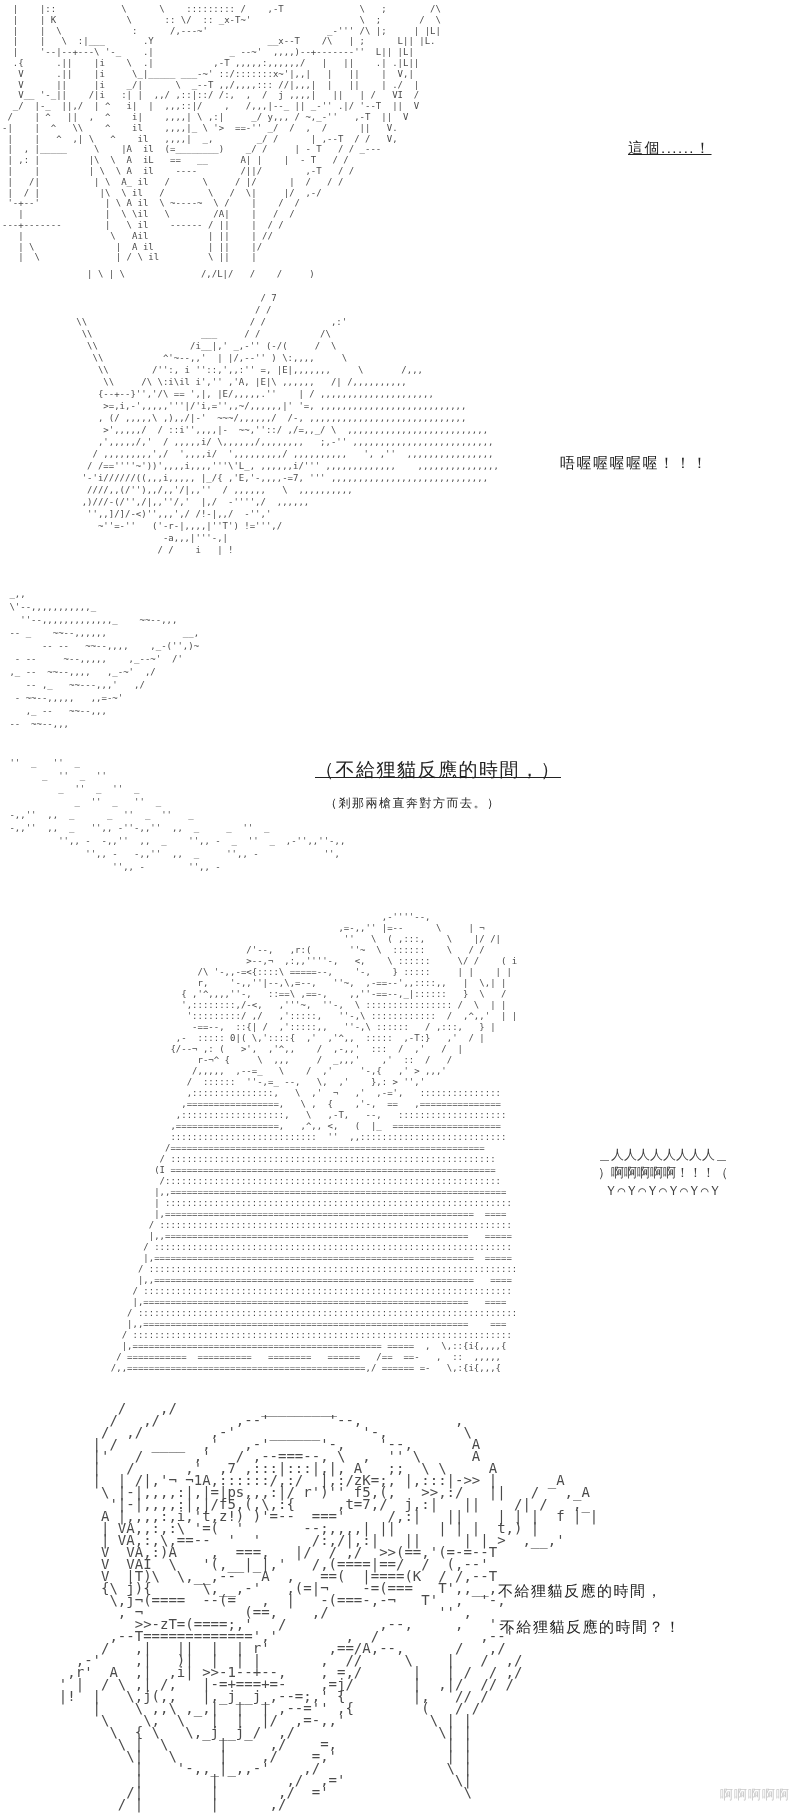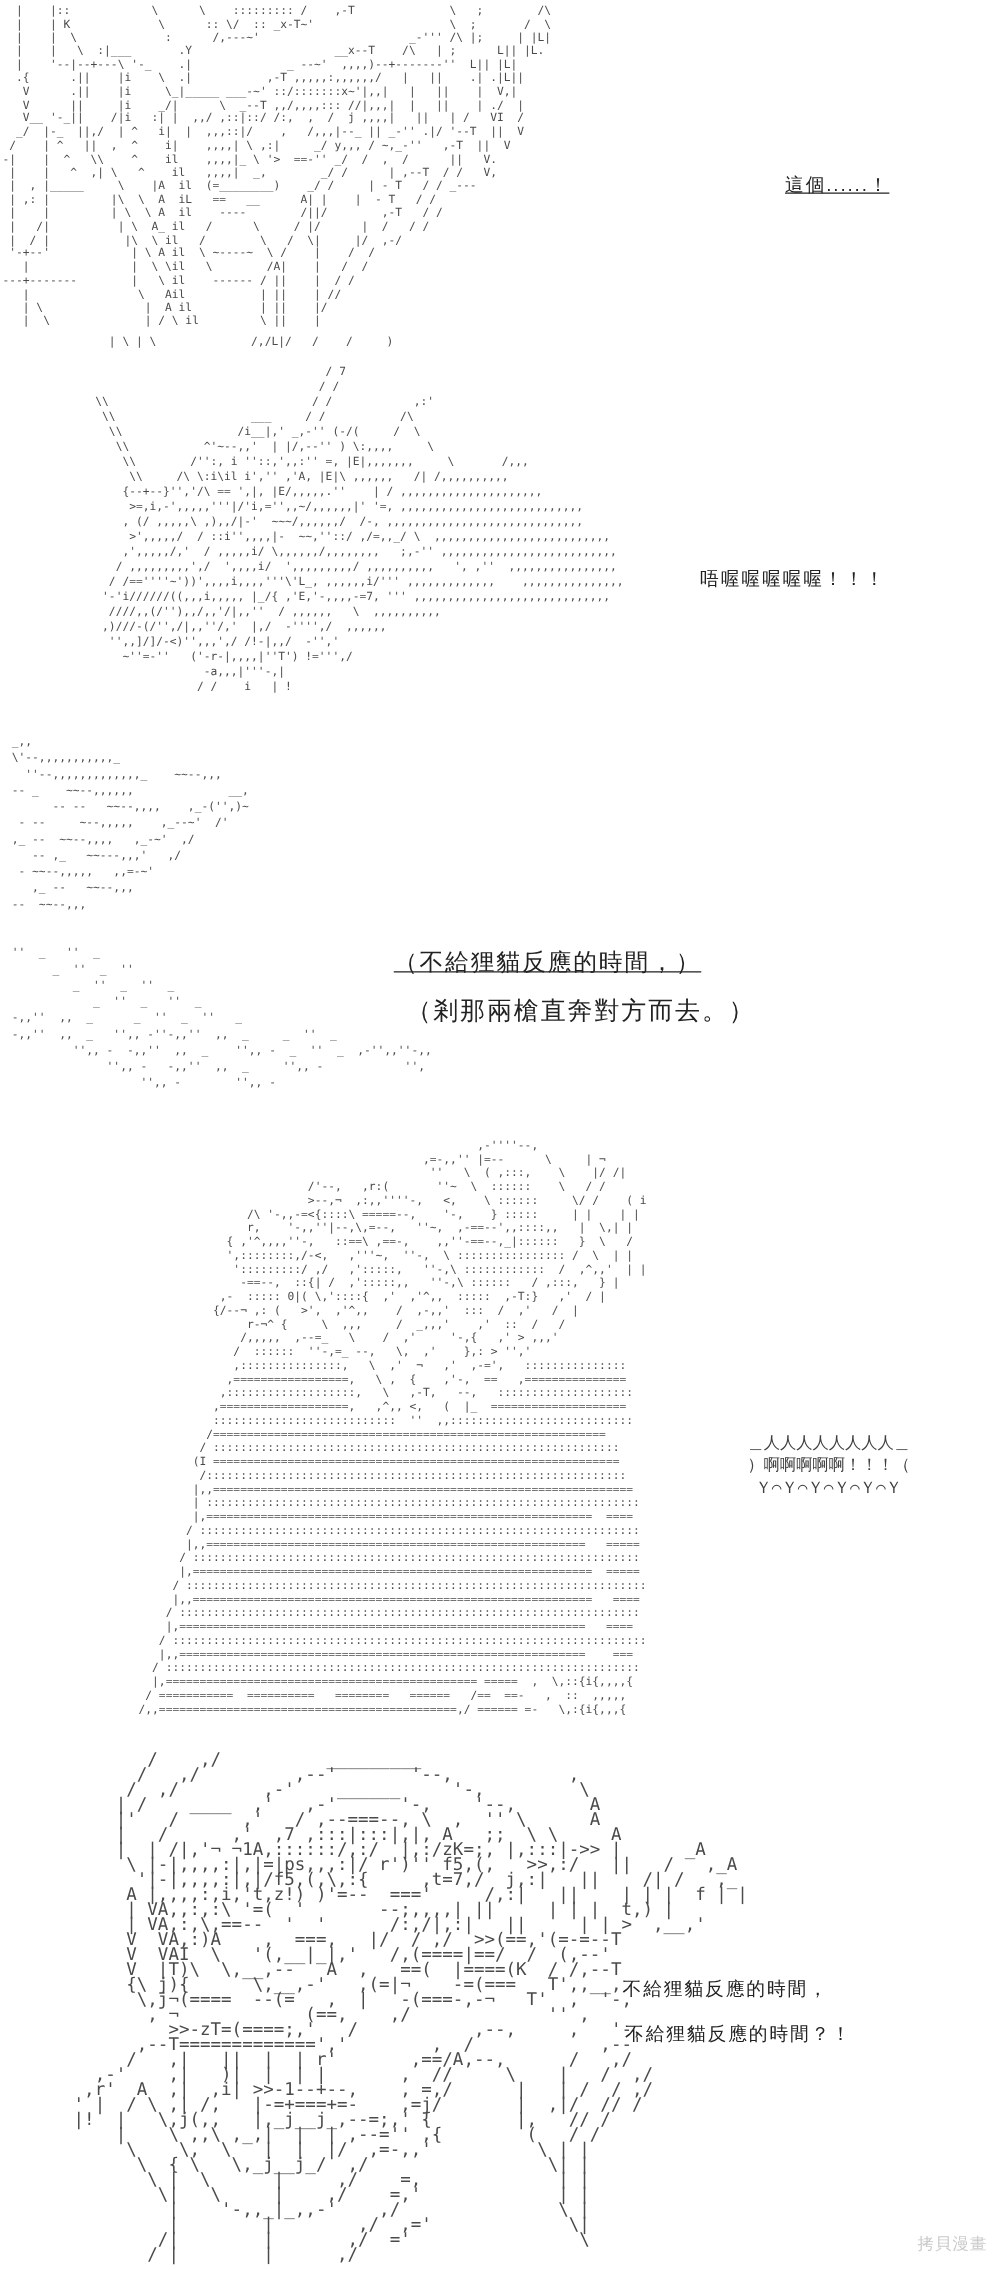--- a/index.html
+++ b/index.html
@@ -25,21 +25,21 @@
   .dialogue {
     position: absolute;
     color: #222222;
     font-size: 15px;
     letter-spacing: 1.5px;
     white-space: nowrap;
   }
   #dlg1 { left: 628px; top: 139px; text-decoration: underline; }
   #dlg2 { left: 560px; top: 454px; }
   #cap1 { left: 315px; top: 757px; font-size: 19px; text-decoration: underline; }
-  #cap2 { left: 325px; top: 795px; font-size: 20px; }
+  #cap2 { left: 325px; top: 795px; font-size: 12px; }
   #dlg3a { left: 498px; top: 1582px; }
   #dlg3b { left: 500px; top: 1618px; }
   #scream {
     position: absolute;
     left: 598px; top: 1146px;
     font-family: "DejaVu Sans Mono", monospace;
     font-size: 13px;
     line-height: 18px;
     color: #404040;
     white-space: pre;
@@ -221,15 +221,15 @@
           \|   \     |    ,/    =,'             | |
            |    '-,,_|_,,-'    ,/               \ |
            |        |        ,/  ,='             \|
           /|        |       ,/  ='                \
          / |        |      ,/</pre>
 
   <span id="dlg3a" class="dialogue">不給狸貓反應的時間，</span>
 
   <span id="dlg3b" class="dialogue">不給狸貓反應的時間？！</span>
 
-  <div id="watermark">拷貝漫畫</div>
+  <div id="watermark">啊啊啊啊啊</div>
 
 </div>
 
 </body></html>

